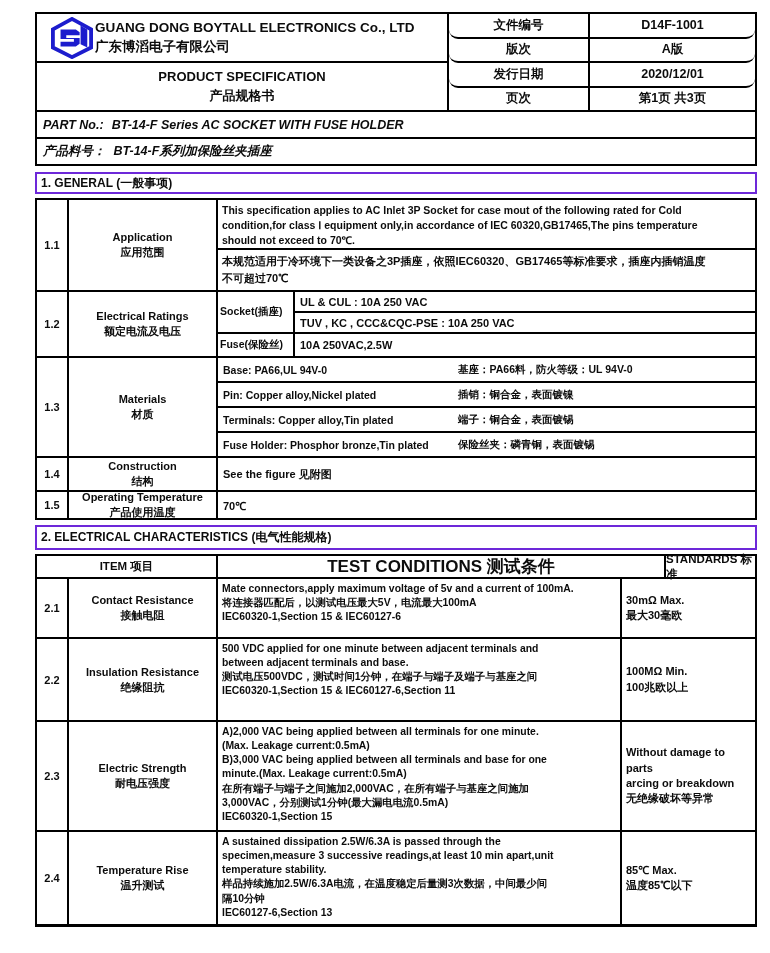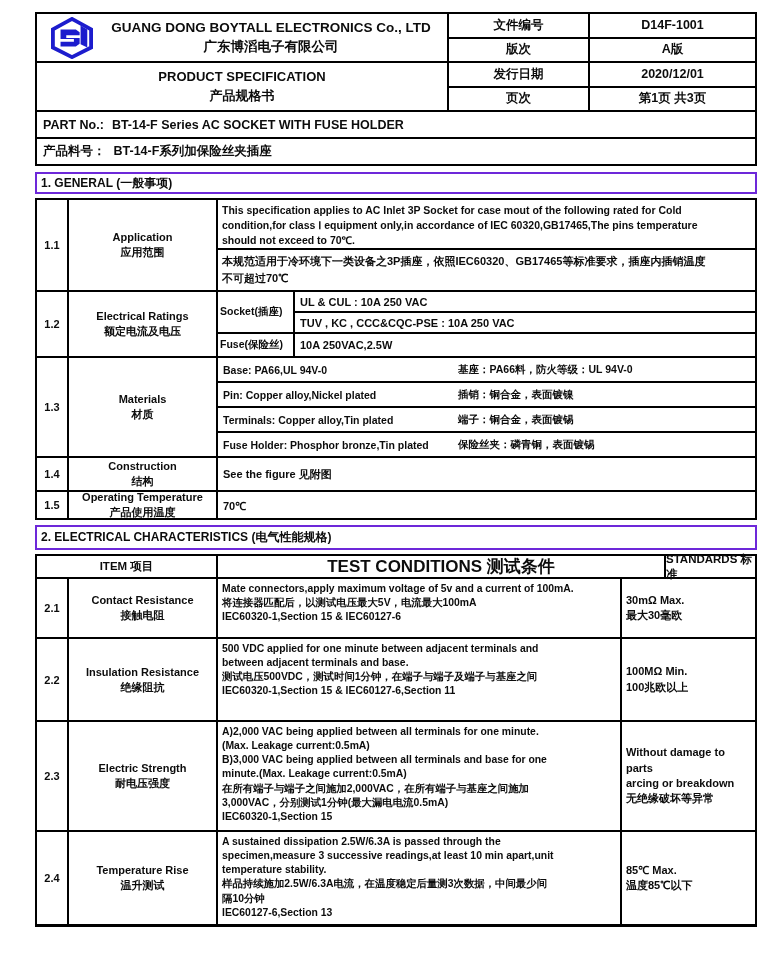--- a/index.html
+++ b/index.html
@@ -9,34 +9,34 @@
     overflow:hidden;
   }
   .doc { position:absolute; left:35px; top:12px; width:722px; }
   * { box-sizing:border-box; }
 
   
   .hdr { height:100px; border:2px solid #000; display:flex; }
   .hdr-left { width:412px; border-right:2px solid #000; display:flex; flex-direction:column; }
   .company { height:49px; border-bottom:2px solid #000; display:flex; align-items:center; padding-left:12px; }
   .logo { width:46px; height:42px; flex:none; }
-  .company-names { flex:1; text-align:center; line-height:1.35; }
+  .company-names { flex:1; line-height:1.35; }
   .company-en { font-size:13.5px; }
   .company-cn { font-size:13.5px; }
   .prodspec { flex:1; display:flex; flex-direction:column; justify-content:center; text-align:center; line-height:1.4; }
   .prodspec-en { font-size:13px; }
   .prodspec-cn { font-size:13px; }
   .hdr-right { flex:1; display:flex; flex-direction:column; }
-  .hr-row { flex:1; display:flex; border-bottom:2px solid #000; }
+  .hr-row { flex:1; display:flex; border-bottom:2px solid #000;border-radius:9px; }
   .hr-row.last { border-bottom:none; }
   .hr-label { width:141px; border-right:2px solid #000; display:flex; align-items:center; justify-content:center; font-size:12.5px; }
   .hr-value { flex:1; display:flex; align-items:center; justify-content:center; font-size:12.5px; }
 
   
-  .part-row { height:27px; border:2px solid #000; border-top:none; display:flex; align-items:center; padding-left:6px; font-size:12.5px; }
+  .part-row { height:27px; border:2px solid #000; border-top:none; display:flex; align-items:center; padding-left:6px; font-size:12.5px;font-style:italic; }
   .part-row .lbl { margin-right:8px; }
 
   .gap4 { height:4px; } .gap5 { height:5px; } .gap6 { height:6px; }
 
   
   .sec-title { height:22px; border:2px solid #6d28d9; display:flex; align-items:center; padding-left:4px; font-size:12px; }
   .sec-title.s2 { height:25px; }
 
   
   .tbl { border:2px solid #000; }

